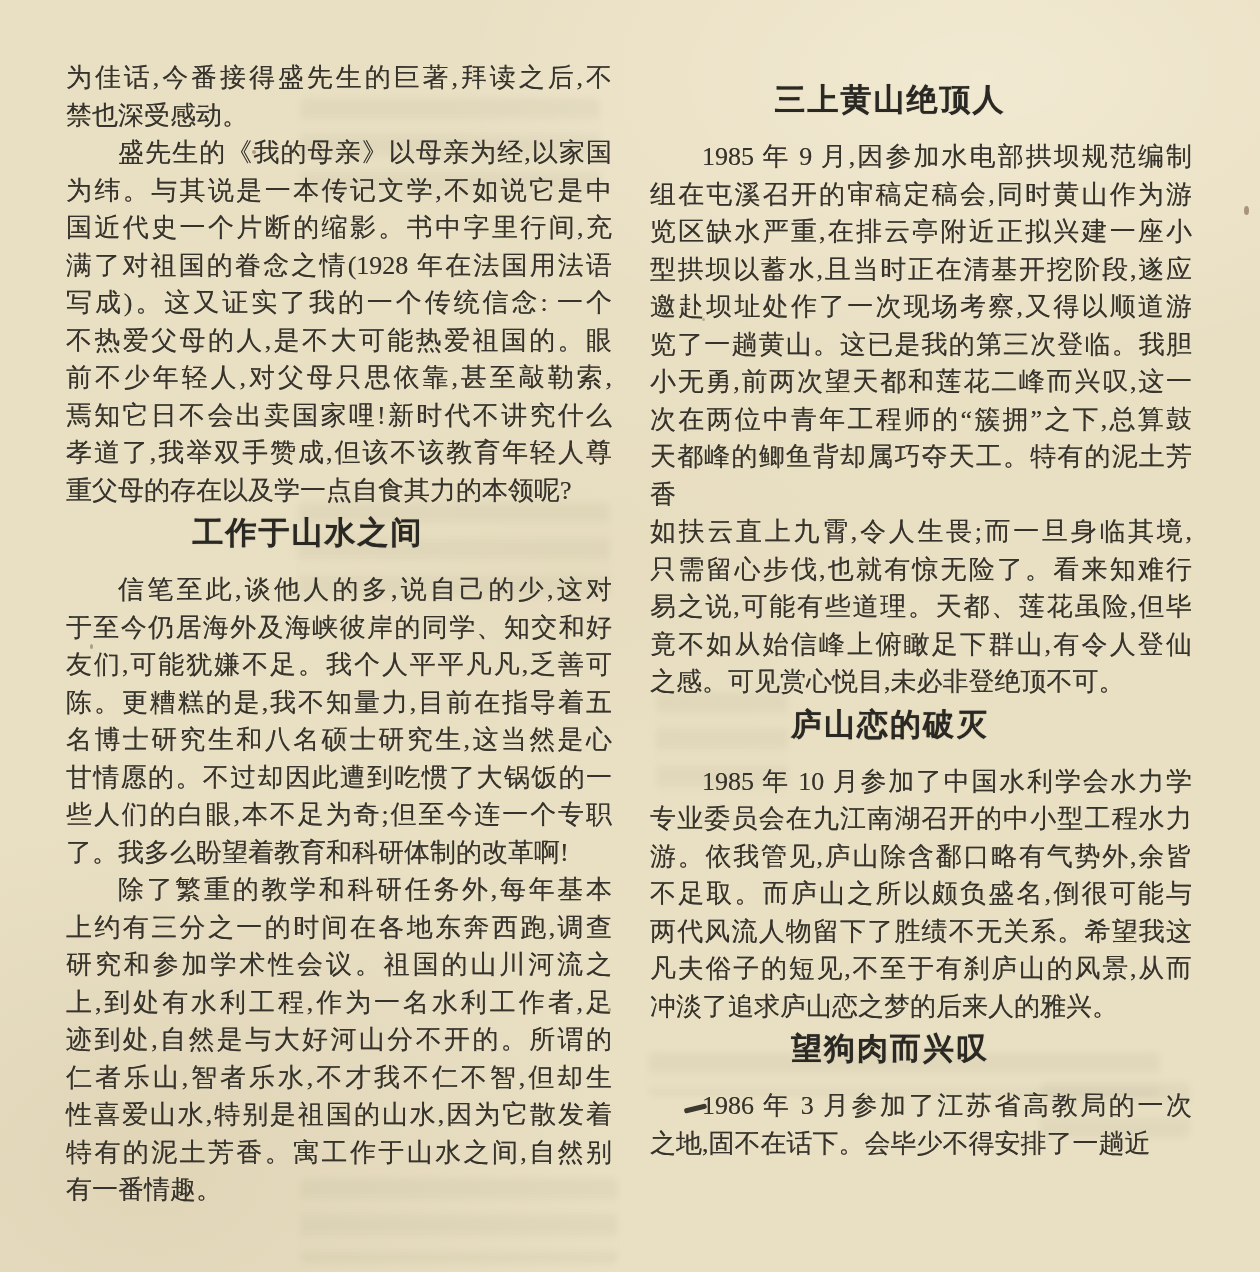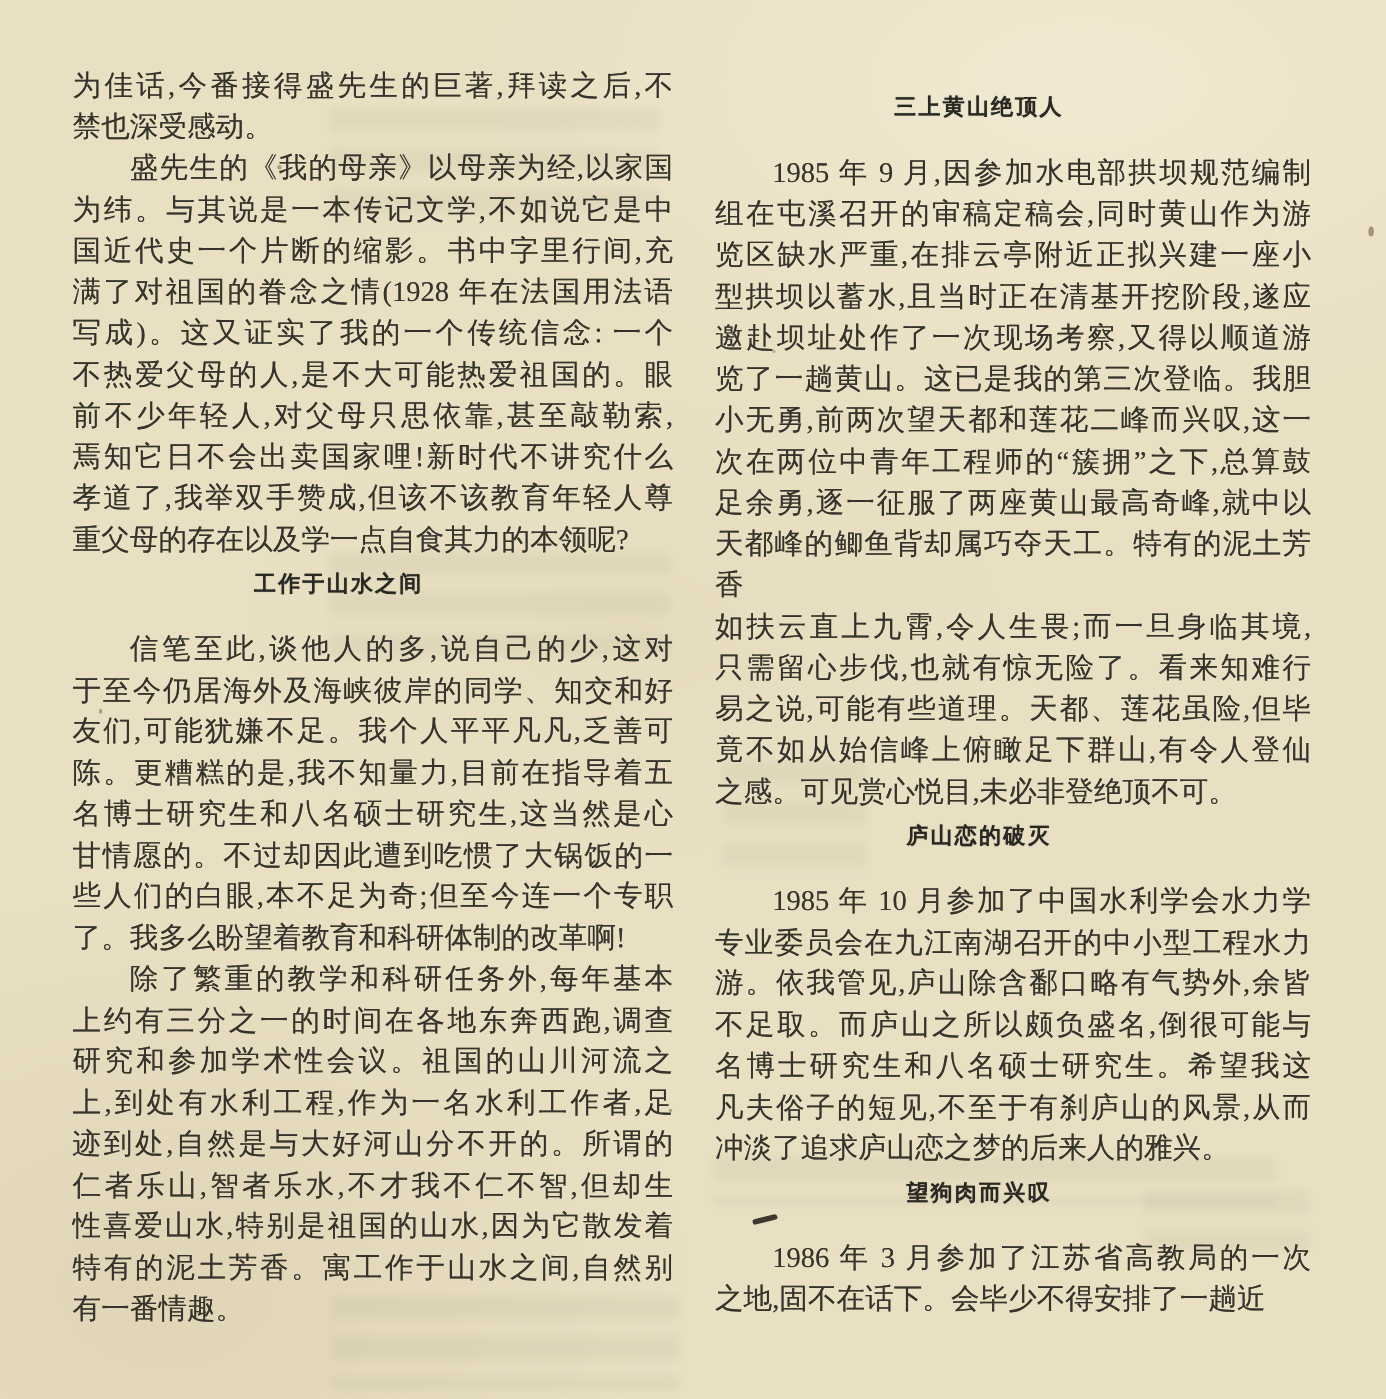--- a/index.html
+++ b/index.html
@@ -35,23 +35,23 @@
     text-align:justify;
     text-align-last:justify;
     color:#36332c;
     text-shadow:0 0 0.6px rgba(54,51,44,0.55);
     white-space:normal;
   }
   .line.last{ text-align-last:left; }
   .line.indent{ text-indent:2em; }
 
   .heading{
-    font-family:Liberation Mono, monospace;
+    font-family:Liberation Serif, serif;
     font-weight:700;
-    font-size:20px;
+    font-size:31px;
     line-height:40px;
     letter-spacing:2px;
     text-align:center;
     padding-right:62px; 
     margin:4px 0 18px 0;
     color:#2a2823;
     text-shadow:0 0 0.8px rgba(42,40,35,0.6);
   }
   .column.right .heading.first{ margin-top:21px; }
 
@@ -145,35 +145,34 @@
       <div class="heading block first">三上黄山绝顶人</div>
       <div class="paragraph block">
         <div class="line indent">1985 年 9 月,因参加水电部拱坝规范编制</div>
         <div class="line">组在屯溪召开的审稿定稿会,同时黄山作为游</div>
         <div class="line">览区缺水严重,在排云亭附近正拟兴建一座小</div>
         <div class="line">型拱坝以蓄水,且当时正在清基开挖阶段,遂应</div>
         <div class="line">邀赴坝址处作了一次现场考察,又得以顺道游</div>
         <div class="line">览了一趟黄山。这已是我的第三次登临。我胆</div>
         <div class="line">小无勇,前两次望天都和莲花二峰而兴叹,这一</div>
         <div class="line">次在两位中青年工程师的“簇拥”之下,总算鼓</div>
-        <div class="line">足余勇,逐一征服了两座黄山最高奇峰,就中以</div>
         <div class="line">天都峰的鲫鱼背却属巧夺天工。特有的泥土芳香</div>
         <div class="line">如扶云直上九霄,令人生畏;而一旦身临其境,</div>
         <div class="line">只需留心步伐,也就有惊无险了。看来知难行</div>
         <div class="line">易之说,可能有些道理。天都、莲花虽险,但毕</div>
         <div class="line">竟不如从始信峰上俯瞰足下群山,有令人登仙</div>
         <div class="line last">之感。可见赏心悦目,未必非登绝顶不可。</div>
       </div>
       <div class="heading block">庐山恋的破灭</div>
       <div class="paragraph block">
         <div class="line indent">1985 年 10 月参加了中国水利学会水力学</div>
         <div class="line">专业委员会在九江南湖召开的中小型工程水力</div>
         <div class="line">游。依我管见,庐山除含鄱口略有气势外,余皆</div>
         <div class="line">不足取。而庐山之所以颇负盛名,倒很可能与</div>
-        <div class="line">名博士研究生和八名硕士研究生。希望我这</div>
+        <div class="line">两代风流人物留下了胜绩不无关系。希望我这</div>
         <div class="line">凡夫俗子的短见,不至于有刹庐山的风景,从而</div>
         <div class="line last">冲淡了追求庐山恋之梦的后来人的雅兴。</div>
       </div>
       <div class="heading block">望狗肉而兴叹</div>
       <div class="paragraph block">
         <div class="line indent">1986 年 3 月参加了江苏省高教局的一次</div>
         <div class="line last">之地,固不在话下。会毕少不得安排了一趟近</div>
       </div>
     </div>
 

